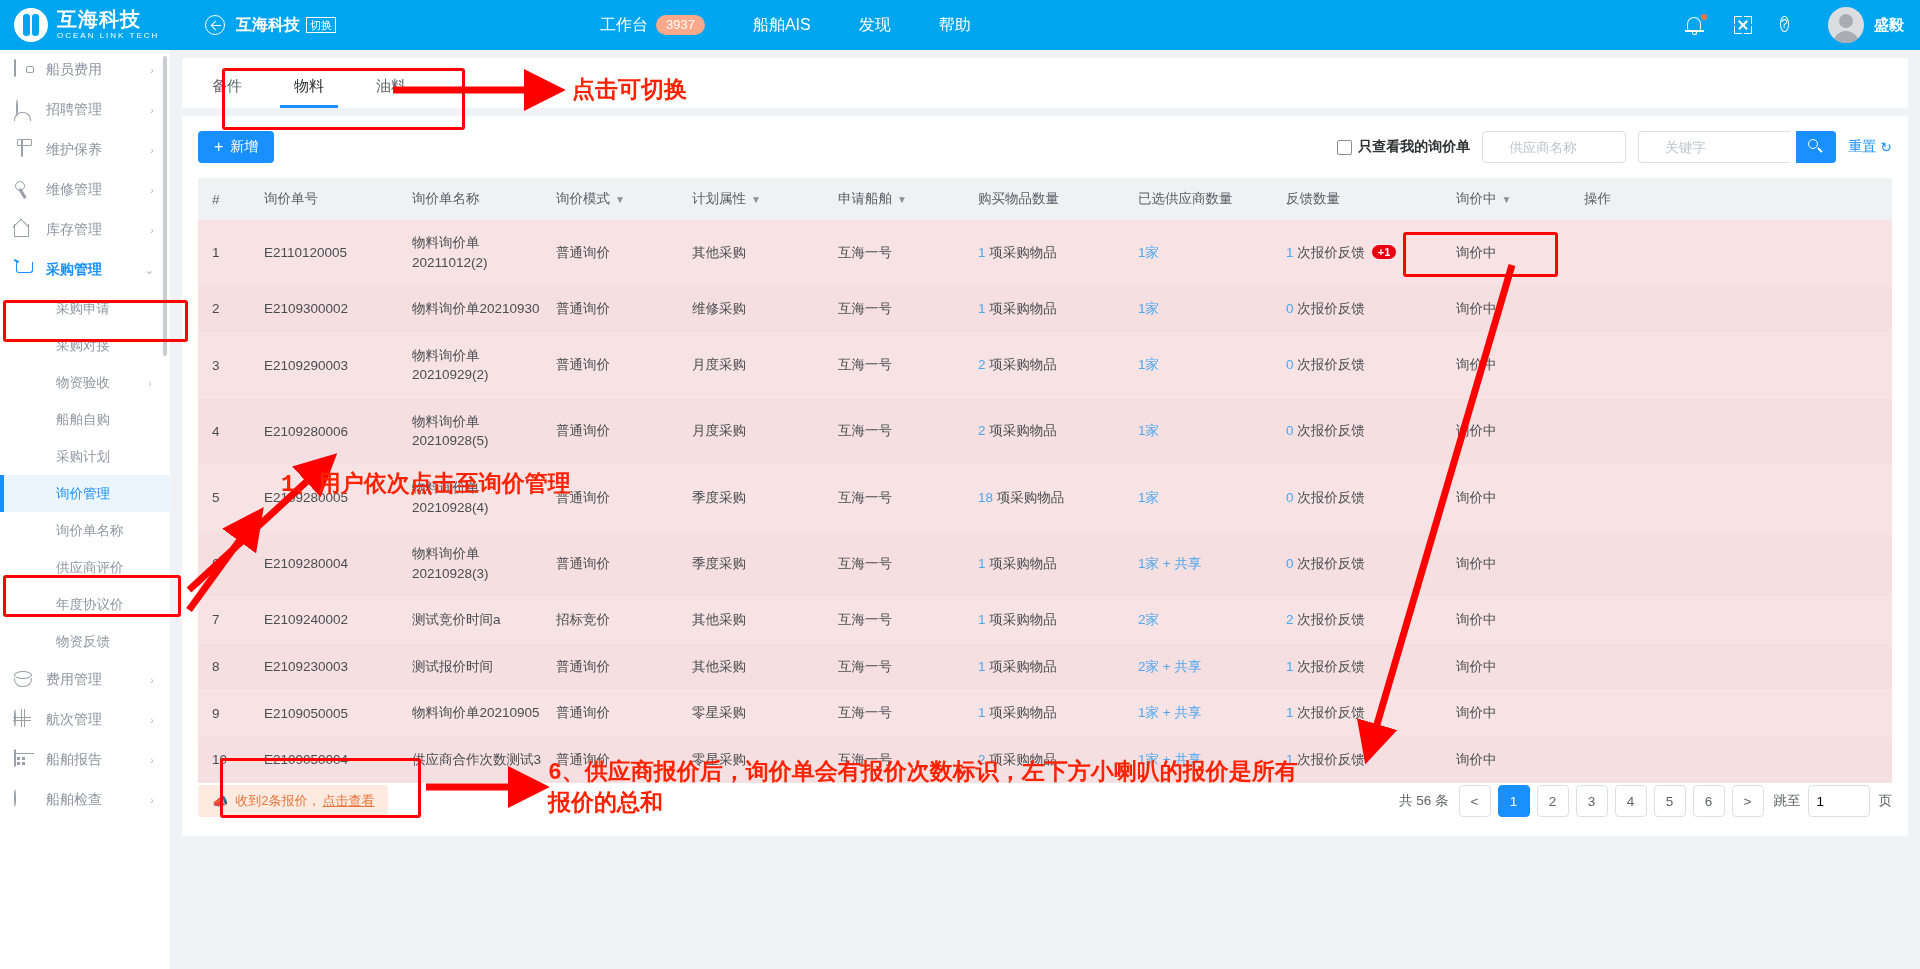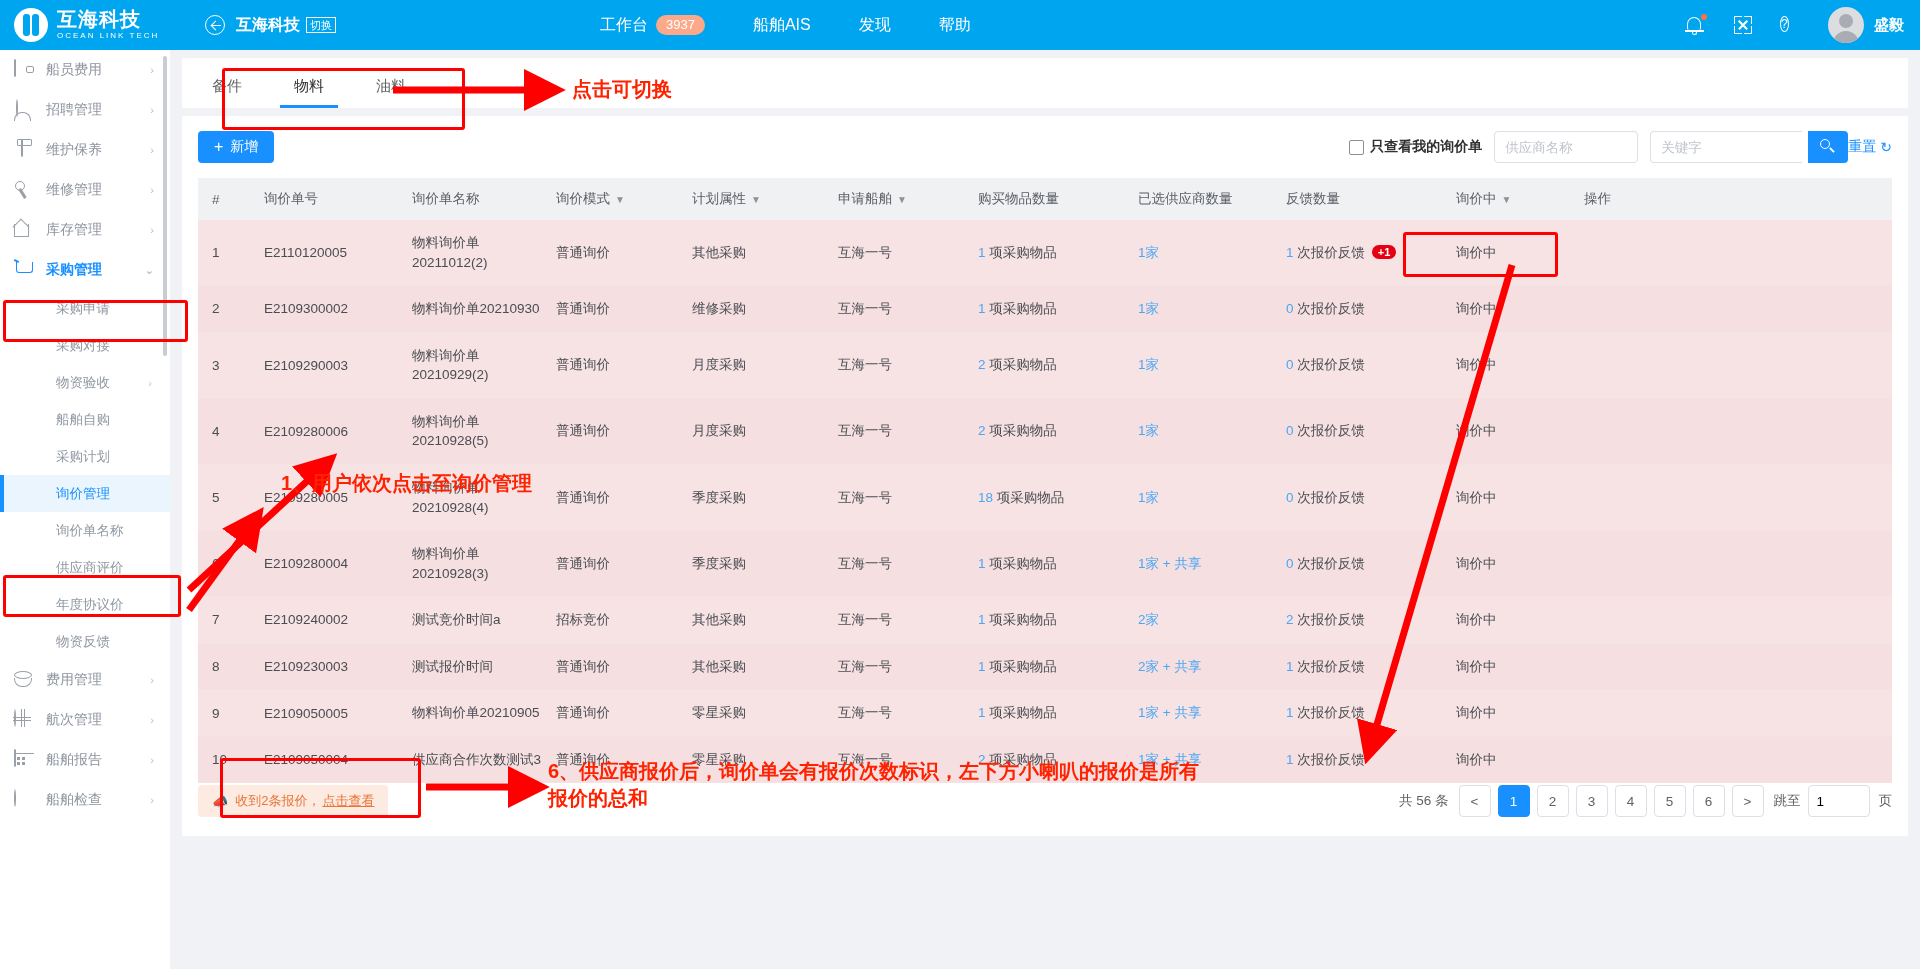--- a/index.html
+++ b/index.html
@@ -170,35 +170,35 @@
     background:#1890FF; color:#fff; border:none; border-radius:4px;
     height:32px; padding:0 16px; font-size:14px; cursor:pointer;
     display:flex; align-items:center; font-family:inherit;
   }
   .btn-add .plus { font-size:16px; margin-right:7px; font-weight:300; }
   .toolbar-right { margin-left:auto; display:flex; align-items:center; }
   .chk-wrap { display:flex; align-items:center; margin-right:12px; cursor:pointer; }
   .chk { width:15px;height:15px;border:1.5px solid #8c8f94;border-radius:2px;background:#fff;margin-right:6px;}
   .chk-label { font-size:14px; color:#303133; font-weight:bold; }
   .inp {
-    height:32px; border:1px solid #DCDFE6; border-radius:4px; padding:0 10px;
+    height:32px; border:1px solid #DCDFE6; border-radius:4px; padding:0 26px;
     font-size:13.5px; color:#303133; outline:none; font-family:inherit; background:#fff;
   }
   .inp::placeholder { color:#C0C4CC; }
   .inp-supplier { width:144px; margin-right:12px; }
   .search-group { display:flex;gap:6px; }
   .inp-keyword { width:152px; border-radius:4px 0 0 4px; border-right:none; }
   .btn-search {
     width:40px; height:32px; background:#1890FF; border:none; border-radius:0 4px 4px 0;
     cursor:pointer; position:relative;
   }
   .mag { position:absolute; left:12px; top:8px; width:10px;height:10px;border:1.8px solid #fff;border-radius:50%; }
   .mag::after{content:"";position:absolute;left:8px;top:9px;width:6px;height:1.8px;background:#fff;transform:rotate(45deg);}
   .reset {
-    color:#1890FF; font-size:14px; cursor:pointer; display:flex; align-items:center;
+    margin-left:12px; color:#1890FF; font-size:14px; cursor:pointer; display:flex; align-items:center;
   }
   .reset-ico { margin-left:4px; font-size:14px; }
 
   
   table.grid { width:100%; border-collapse:collapse; table-layout:fixed; }
   table.grid th {
     background:#F0F1F3; color:#5a5e66; font-size:13.5px; font-weight:normal;
     text-align:left; padding:12px 0 12px 14px; white-space:nowrap;
   }
   table.grid th .caret { font-size:10px; color:#8d9299; margin-left:5px; }
@@ -236,21 +236,21 @@
   }
   .pg.cur { background:#1890FF; border-color:#1890FF; color:#fff; }
   .pg-jump { font-size:13.5px; color:#606266; margin:0 7px 0 3px; }
   .pg-input { width:62px; height:32px; border:1px solid #DCDFE6; border-radius:4px;
     padding:0 8px; font-size:13.5px; outline:none; font-family:inherit; }
   .pg-unit { font-size:13.5px; color:#606266; margin-left:9px; }
 
   
   .anno { position:absolute; pointer-events:none; }
   .abox { border:3px solid #FF0000; border-radius:3px; }
-  .atext { color:#FF2200; font-size:20px; font-weight:bold; line-height:1.35; white-space:pre-line; }
+  .atext { color:#FF2200; font-size:23px; font-weight:bold; line-height:1.35; white-space:pre-line;font-family:Liberation Mono, monospace; }
   svg.arrows { position:absolute; left:0; top:0; width:1920px; height:969px; pointer-events:none; }
 </style>
 </head>
 <body>
 
 <div id="root">
 
   <div class="topbar">
     <div class="logo-wrap">
       <div class="logo-mark"></div>

